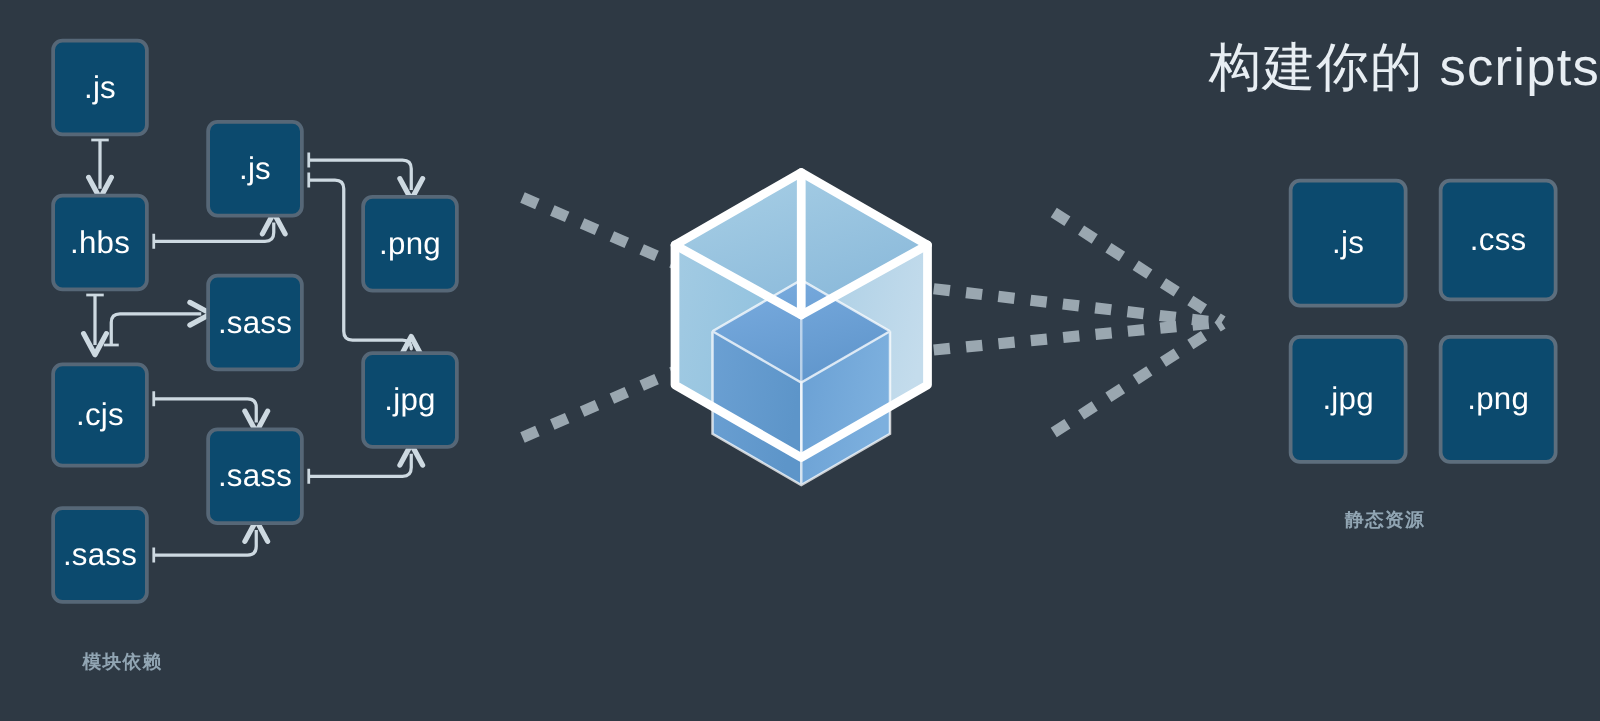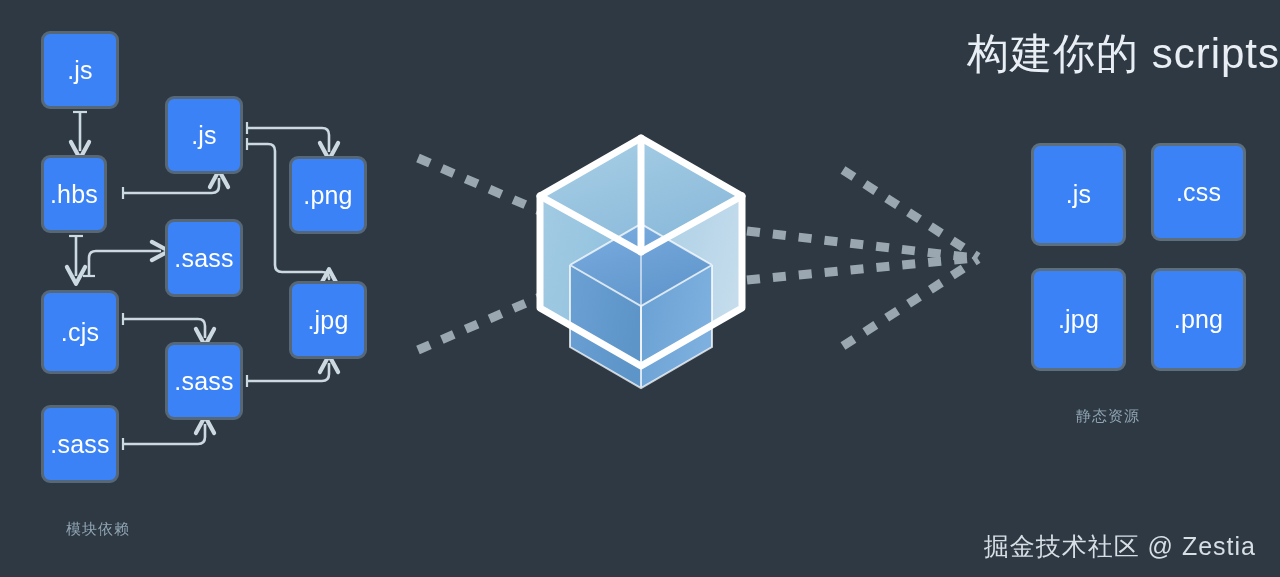--- a/index.html
+++ b/index.html
@@ -27,41 +27,41 @@
     font-size: 42px;
     font-weight: 300;
     letter-spacing: 1px;
     white-space: nowrap;
   }
 
   
   .fbox {
     position: absolute;
     box-sizing: border-box;
-    background: #3b82f6;
+    background: #0c4a6e;
     border: 3px solid #566777;
     border-radius: 9px;
     display: flex;
     align-items: center;
     justify-content: center;
     color: #ffffff;
     font-size: 25px;
     font-weight: 400;
     letter-spacing: 0.2px;
   }
   .fbox.out {
     border-color: #5d6e7d;
   }
 
   
   .caption {
     position: absolute;
     color: #91a5b3;
     font-size: 15px;
-    font-weight: normal;
+    font-weight: bold;
     letter-spacing: 1px;
     white-space: nowrap;
   }
 
   
   #watermark {
     position: absolute;
     right: 24px;
     bottom: 14px;
     color: #d7dee4;
@@ -124,21 +124,21 @@
       <path d="M123,438 L123,450" stroke-width="2.2"></path>
     </g>
   </svg>
 
   <div class="fbox" style="left:41px;  top:31px;  width:78px; height:78px;">
     <span>.js</span>
   </div>
   <div class="fbox" style="left:165px; top:96px;  width:78px; height:78px;">
     <span>.js</span>
   </div>
-  <div class="fbox" style="left:41px;  top:155px; width:66px; height:78px;">
+  <div class="fbox" style="left:41px;  top:155px; width:78px; height:78px;">
     <span>.hbs</span>
   </div>
   <div class="fbox" style="left:289px; top:156px; width:78px; height:78px;">
     <span>.png</span>
   </div>
   <div class="fbox" style="left:165px; top:219px; width:78px; height:78px;">
     <span>.sass</span>
   </div>
   <div class="fbox" style="left:41px;  top:290px; width:78px; height:84px;">
     <span>.cjs</span>
@@ -236,15 +236,14 @@
   </div>
   <div class="fbox out" style="left:1031px; top:268px; width:95px; height:103px;">
     <span>.jpg</span>
   </div>
   <div class="fbox out" style="left:1151px; top:268px; width:95px; height:103px;">
     <span>.png</span>
   </div>
 
   <div class="caption" style="left:1076px; top:407px;">静态资源</div>
 
-  <div id="watermark">掘金技术社区 @ Zestia</div>
 
 </div>
 
 </body></html>

